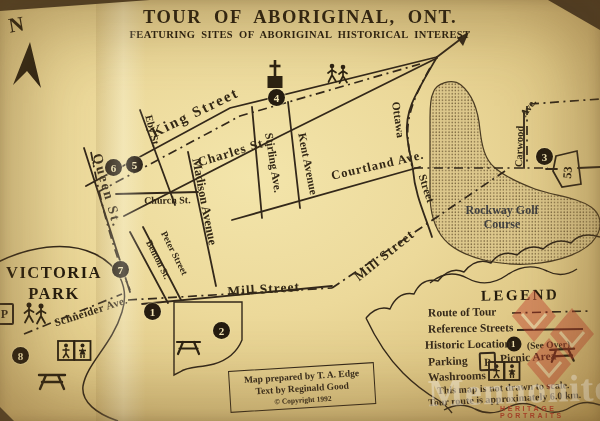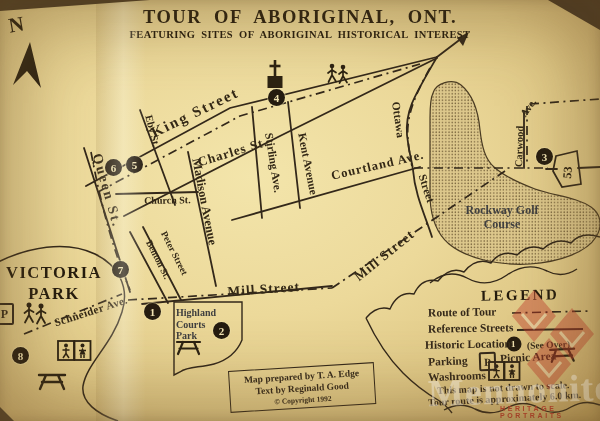--- a/index.html
+++ b/index.html
@@ -178,21 +178,20 @@
   <div class="lbl" style="left:227px;top:285px;font-size:13.5px;letter-spacing:1px;transform:rotate(-4deg);">Mill Street</div>
   <div class="lbl" style="left:352px;top:273px;font-size:13.5px;letter-spacing:1px;transform:rotate(-39deg);">Mill Street</div>
   <div class="lbl" style="left:330px;top:170px;font-size:12.5px;letter-spacing:1px;transform:rotate(-13deg);">Courtland Ave.</div>
   <div class="lbl" style="left:401px;top:101px;font-size:11.5px;transform:rotate(82deg);">Ottawa</div>
   <div class="lbl" style="left:427px;top:173px;font-size:11.5px;transform:rotate(72deg);">Street</div>
   <div class="lbl" style="left:514px;top:167px;font-size:10.5px;transform:rotate(-88deg);">Carwood</div>
   <div class="lbl" style="left:519px;top:113px;font-size:10.5px;transform:rotate(-55deg);">Ave.</div>
   <div class="lbl" style="left:53px;top:318px;font-size:11px;letter-spacing:.5px;transform:rotate(-18deg);">Schneider Ave.</div>
 
   <div class="lbl-block" style="left:4px;top:262px;width:100px;font-size:16.5px;letter-spacing:1.5px;line-height:1.3;color:#241b0d;">VICTORIA PARK</div>
-  <div class="lbl-block" style="left:176px;top:307px;width:50px;font-size:10px;line-height:1.15;text-align:left;">Highland Courts Park</div>
   <div class="lbl-block" style="left:452px;top:203px;width:100px;font-size:12px;line-height:1.2;">Rockway Golf Course</div>
   <div class="lbl" style="left:561px;top:178px;font-size:12px;transform:rotate(-86deg);color:#241b0d;">53</div>
 
   <div class="marker" style="left:144px;top:303px;">1</div>
   <div class="marker" style="left:213px;top:322px;">2</div>
   <div class="marker" style="left:536px;top:148px;">3</div>
   <div class="marker" style="left:268px;top:89px;">4</div>
   <div class="marker" style="left:126px;top:156px;">5</div>
   <div class="marker" style="left:105px;top:159px;">6</div>
   <div class="marker" style="left:112px;top:261px;">7</div>

